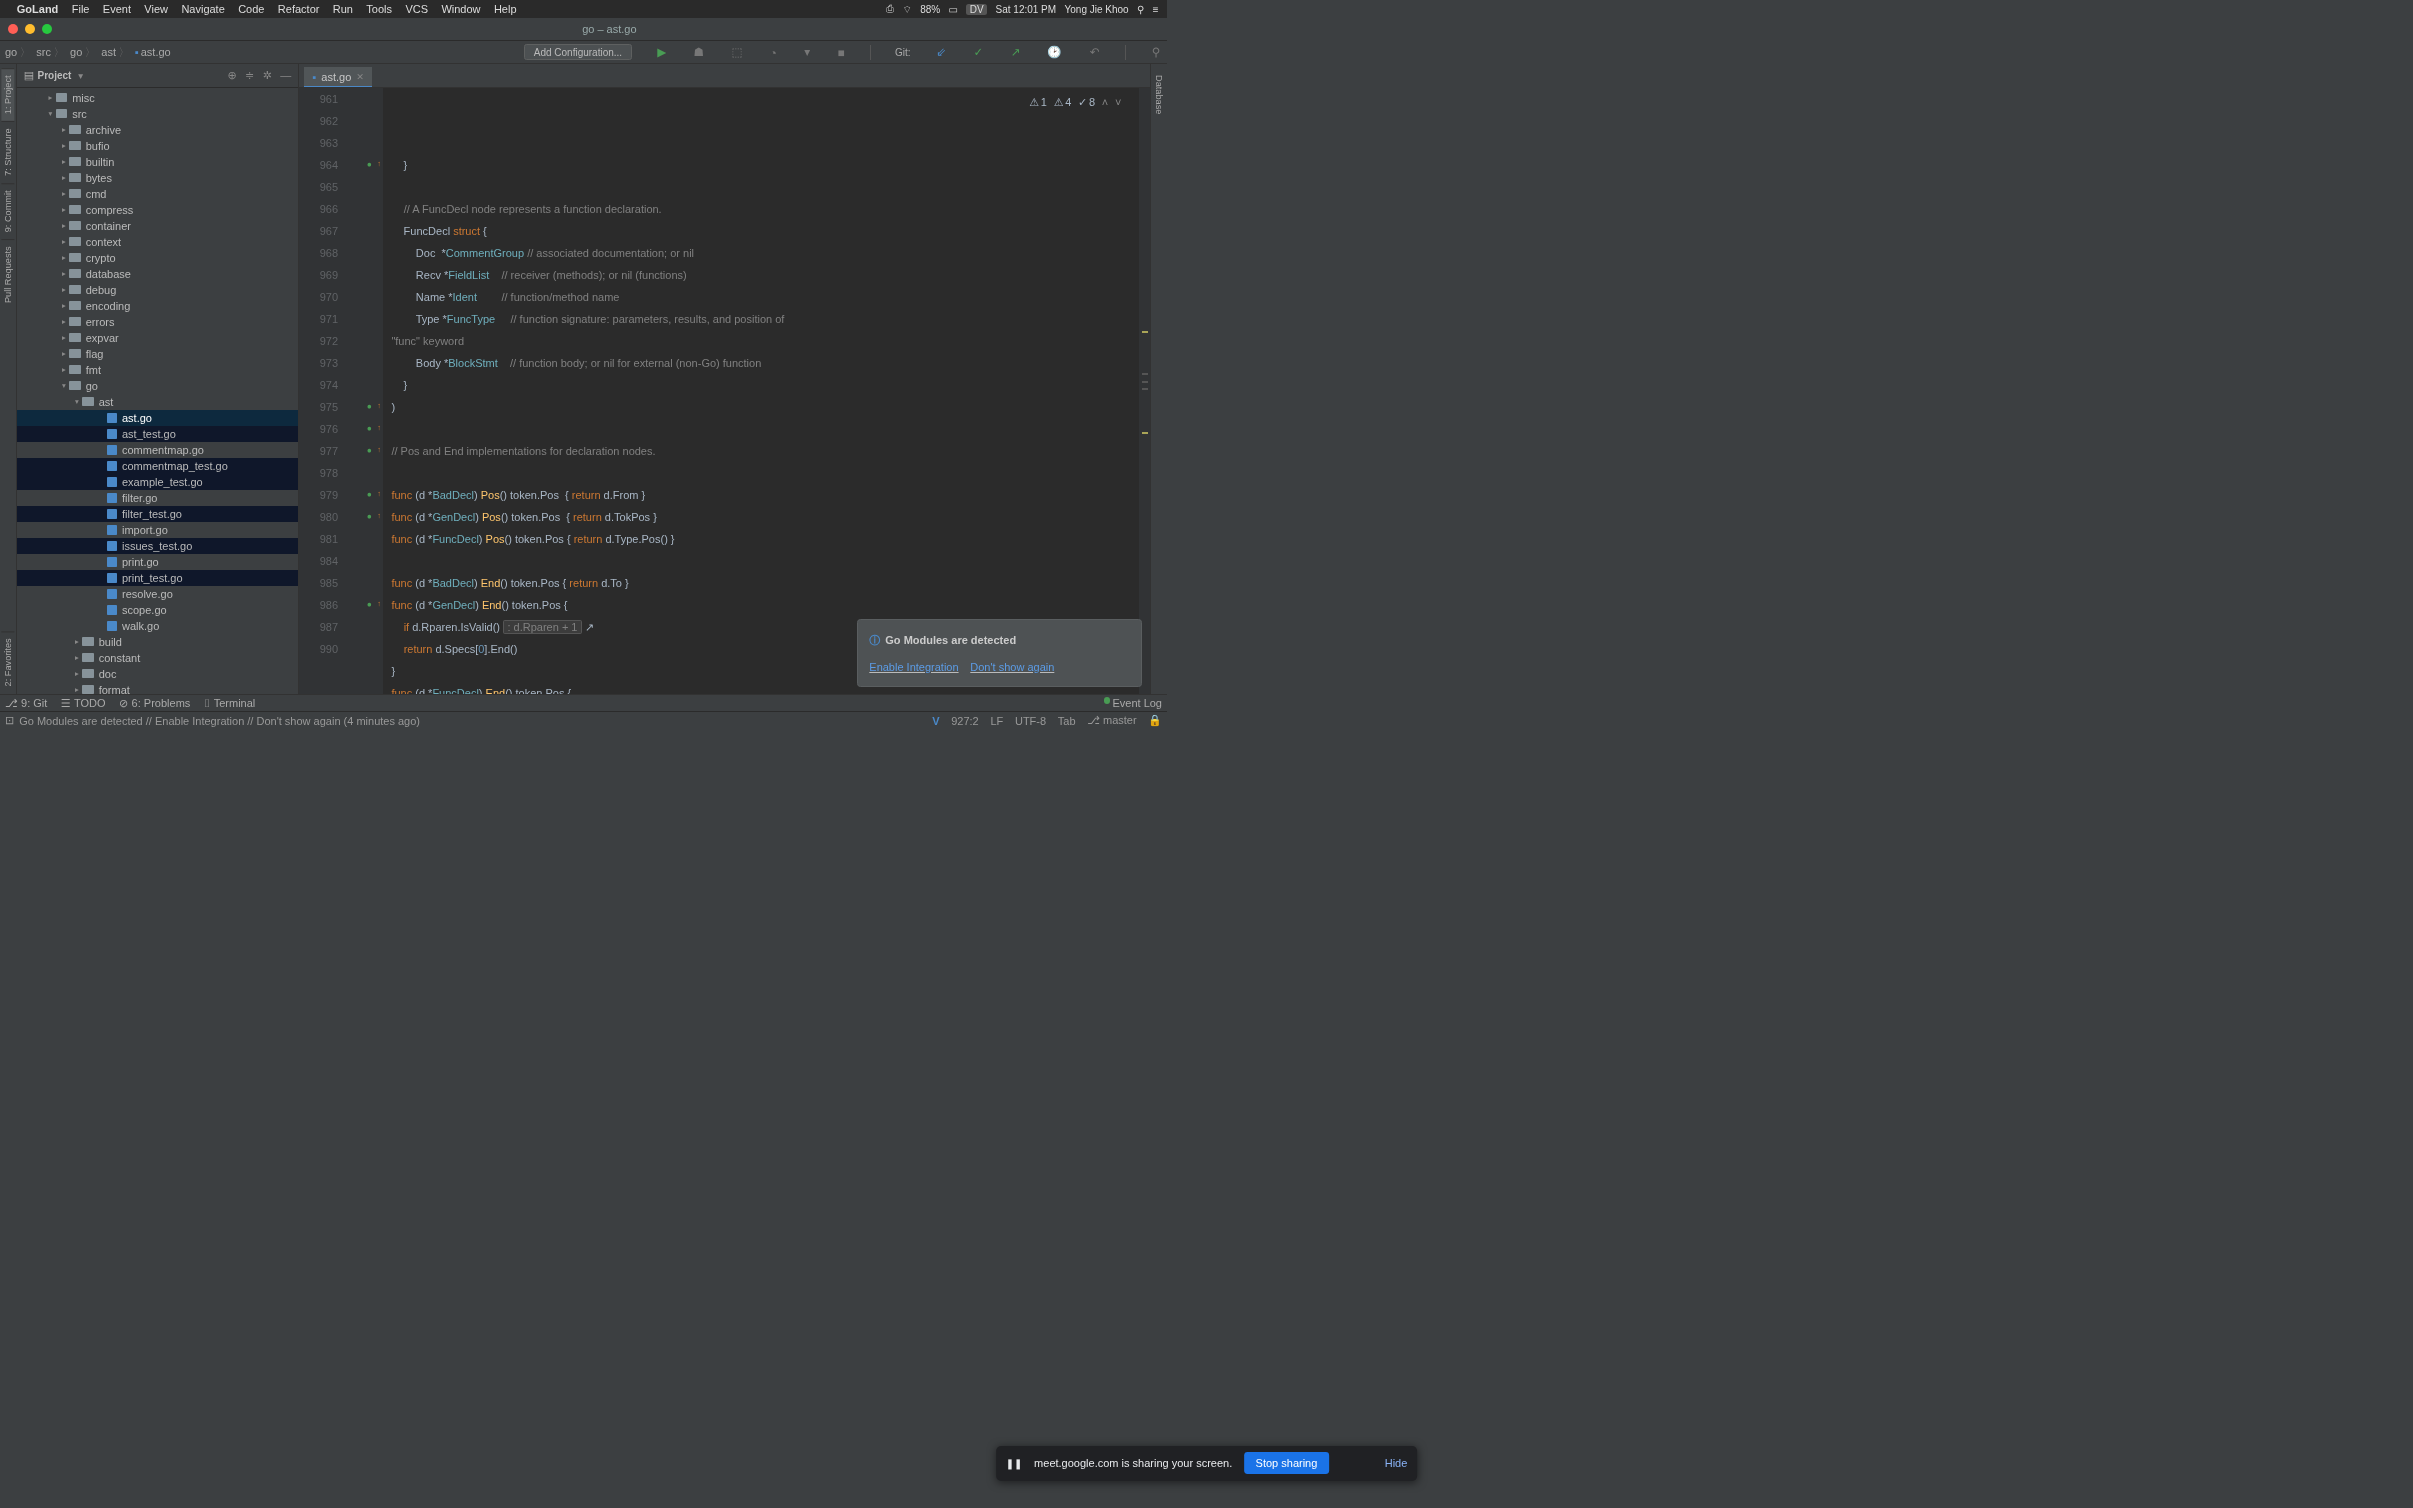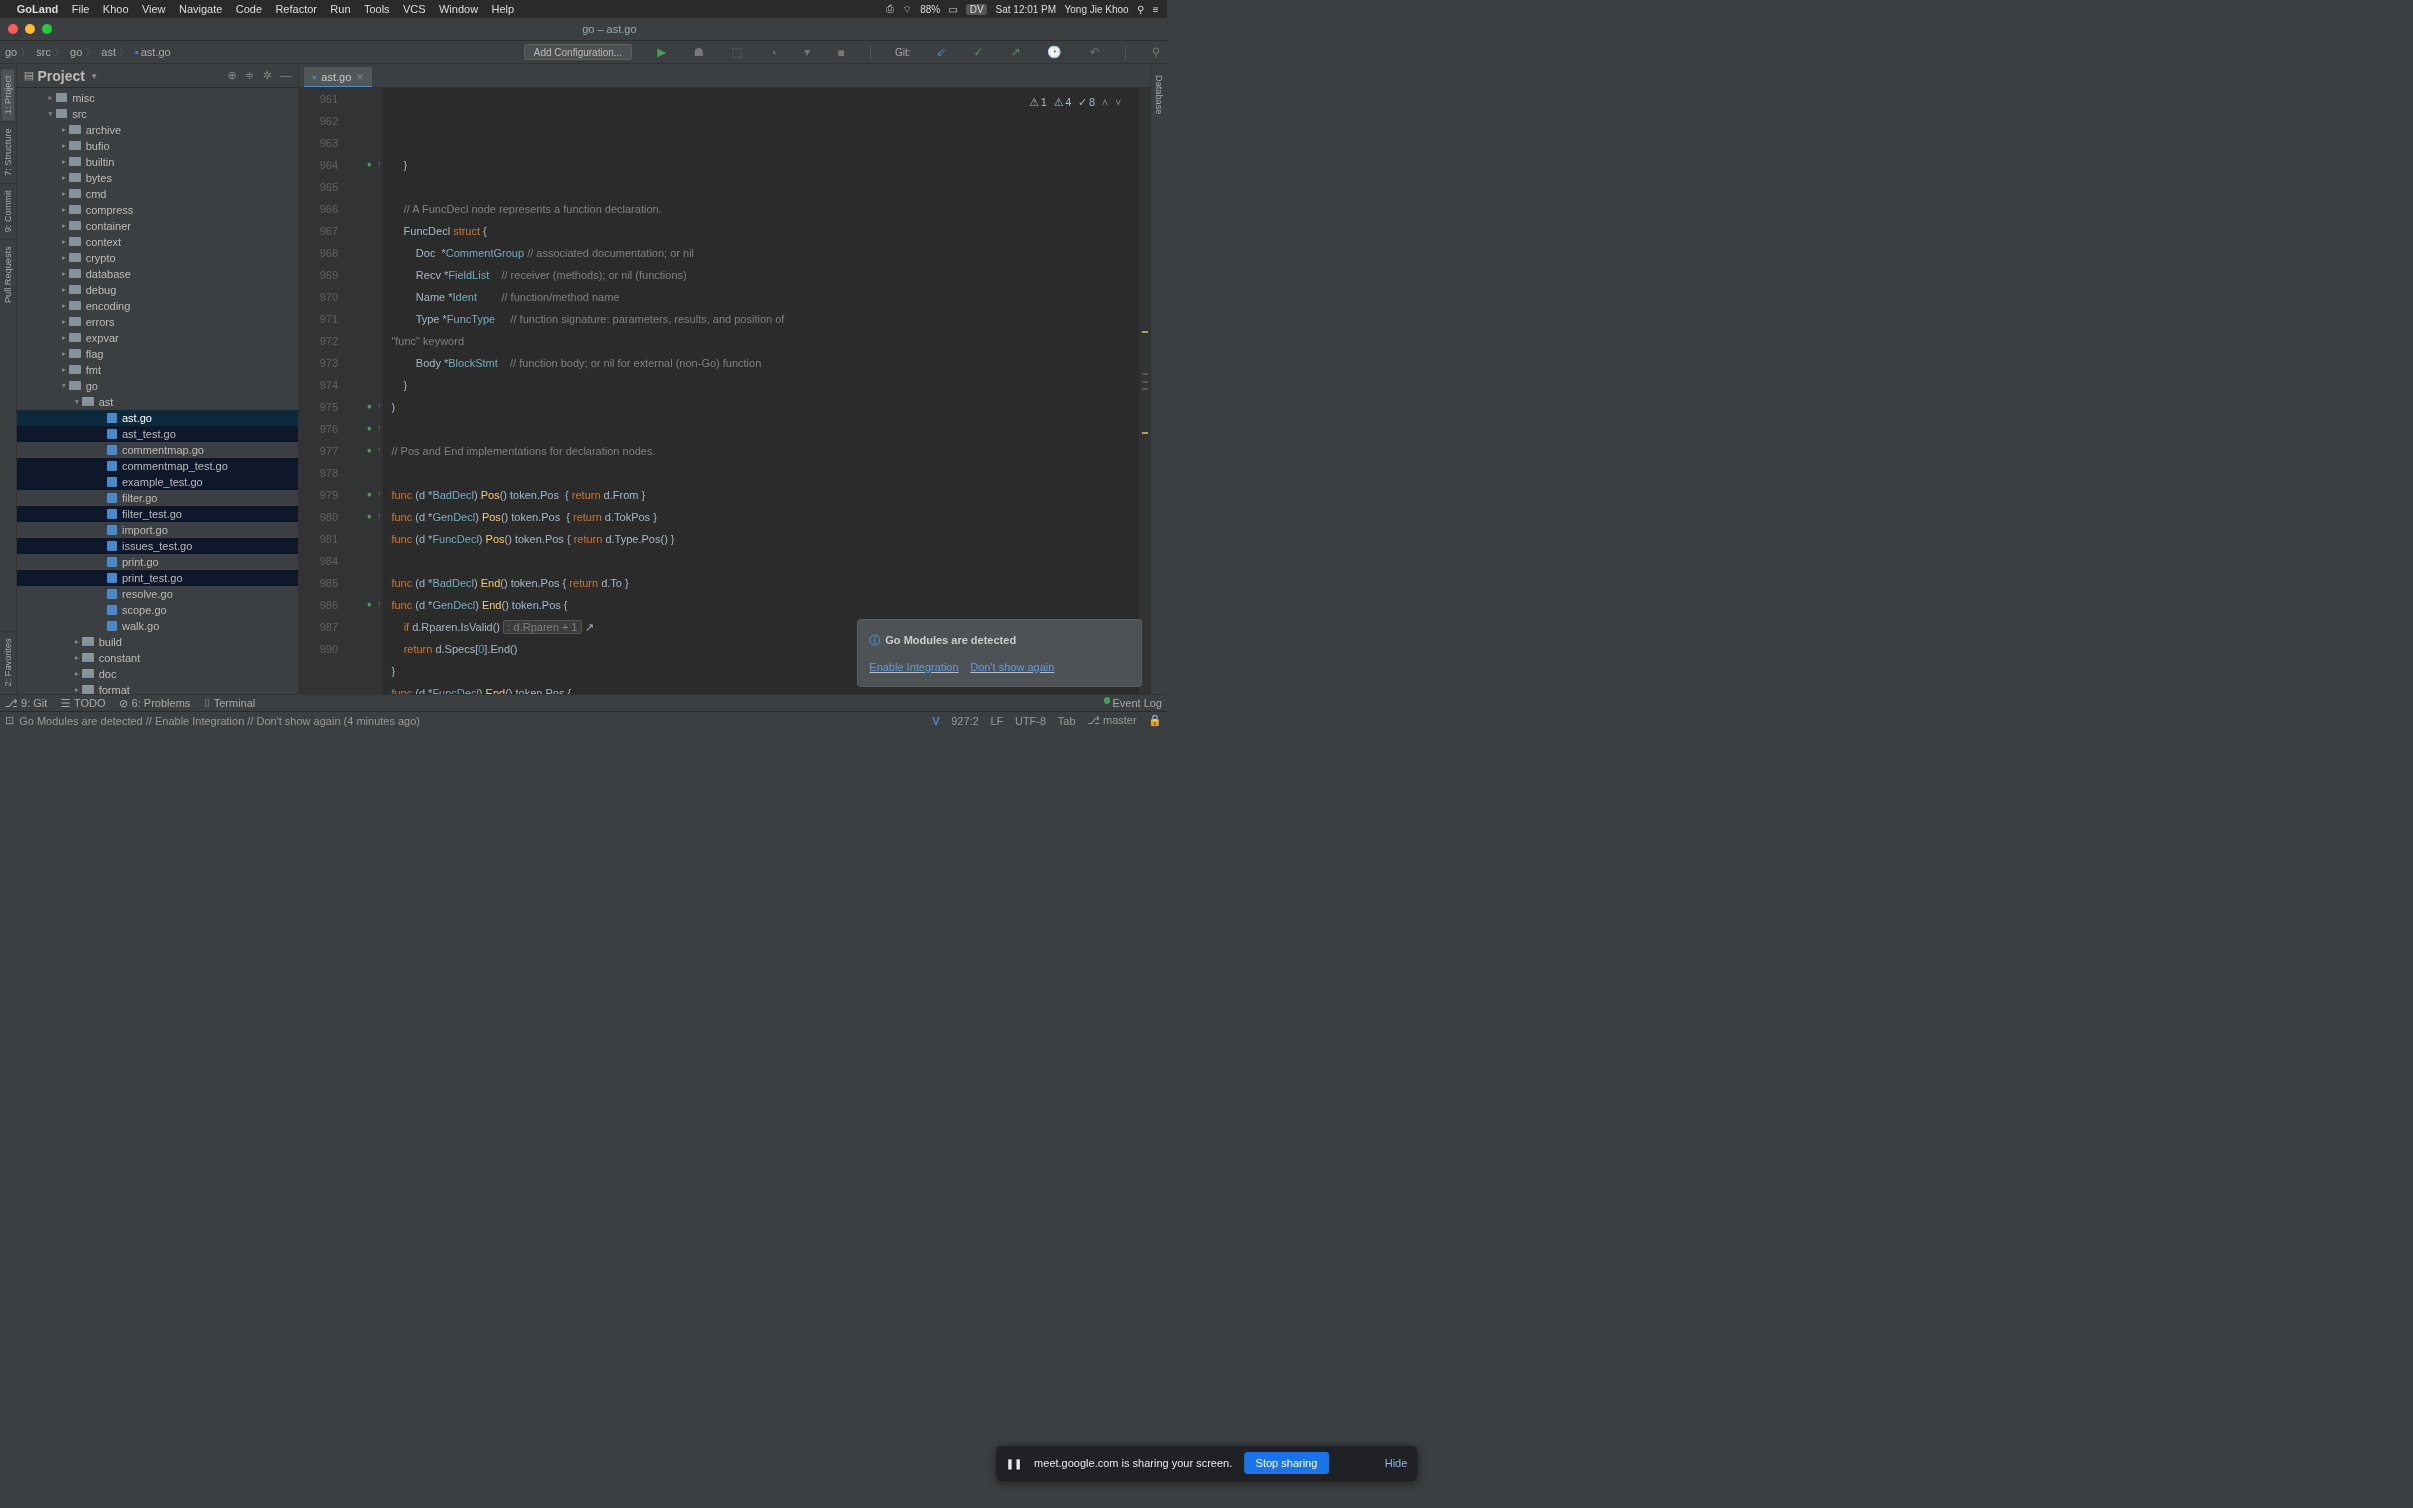--- a/index.html
+++ b/index.html
@@ -39,21 +39,21 @@
     
     
     .left-stripe { width: 17px; background: #3c3f41; border-right: 0.8px solid #323232; display: flex; flex-direction: column; align-items: center; padding-top: 3.4px; }
     .left-stripe .tab { writing-mode: vertical-rl; transform: rotate(180deg); font-size: 9.2px; color: #aaa; padding: 6.7px 1.7px; cursor: pointer; border-bottom: 0.8px solid #323232; }
     .left-stripe .tab.active { background: #4e5254; }
     
     
     .sidebar { width: 282px; background: #3c3f41; border-right: 0.8px solid #323232; display: flex; flex-direction: column; }
     .sidebar-header { height: 23.5px; display: flex; align-items: center; padding: 0 6.7px; border-bottom: 0.8px solid #2b2b2b; }
     .sidebar-header .toggle { color: #aaa; margin-right: 3.4px; }
-    .sidebar-header .title { color: #bbb; font-weight: 600; font-size: 14px; text-align: right; }
+    .sidebar-header .title { color: #bbb; font-weight: 600; font-size: 10px; text-align: right; }
     .sidebar-header .dropdown { color: #888; margin-left: 5px; font-size: 8.4px; }
     .sidebar-header .right-icons { margin-left: auto; display: flex; gap: 8.4px; color: #888; font-size: 11px; }
     .tree { flex: 1; overflow-y: auto; font-size: 11px; color: #bbb; padding-top: 1.7px; }
     .tree-row { display: flex; align-items: center; height: 16px; padding-left: 5px; cursor: default; }
     .tree-row.selected { background: #0d293e; color: #fff; }
     .tree-row.vcs-mod { background: #0f172a; }
     .tree-row .arrow { width: 10px; color: #888; font-size: 7.5px; text-align: center; }
     .tree-row .folder-icon { color: #888; margin-right: 3.4px; font-size: 10px; }
     .tree-row .file-icon { color: #4a89c9; margin-right: 3.4px; font-size: 9.2px; }
     .tree-row .name { white-space: nowrap; }
@@ -116,21 +116,21 @@
     .hl-inspection { position: absolute; top: 3.4px; right: 17px; display: flex; gap: 6.7px; font-size: 9.2px; align-items: center; }
     .hl-inspection .itm { display: flex; align-items: center; gap: 1.7px; }
   </style>
 </head>
 <body>
 
 <div class="menubar">
   <span class="apple"></span>
   <span class="app-name">GoLand</span>
   <span class="menu-item">File</span>
-  <span class="menu-item">Khoo</span>
+  <span class="menu-item">Event</span>
   <span class="menu-item">View</span>
   <span class="menu-item">Navigate</span>
   <span class="menu-item">Code</span>
   <span class="menu-item">Refactor</span>
   <span class="menu-item">Run</span>
   <span class="menu-item">Tools</span>
   <span class="menu-item">VCS</span>
   <span class="menu-item">Window</span>
   <span class="menu-item">Help</span>
   <div class="right">

